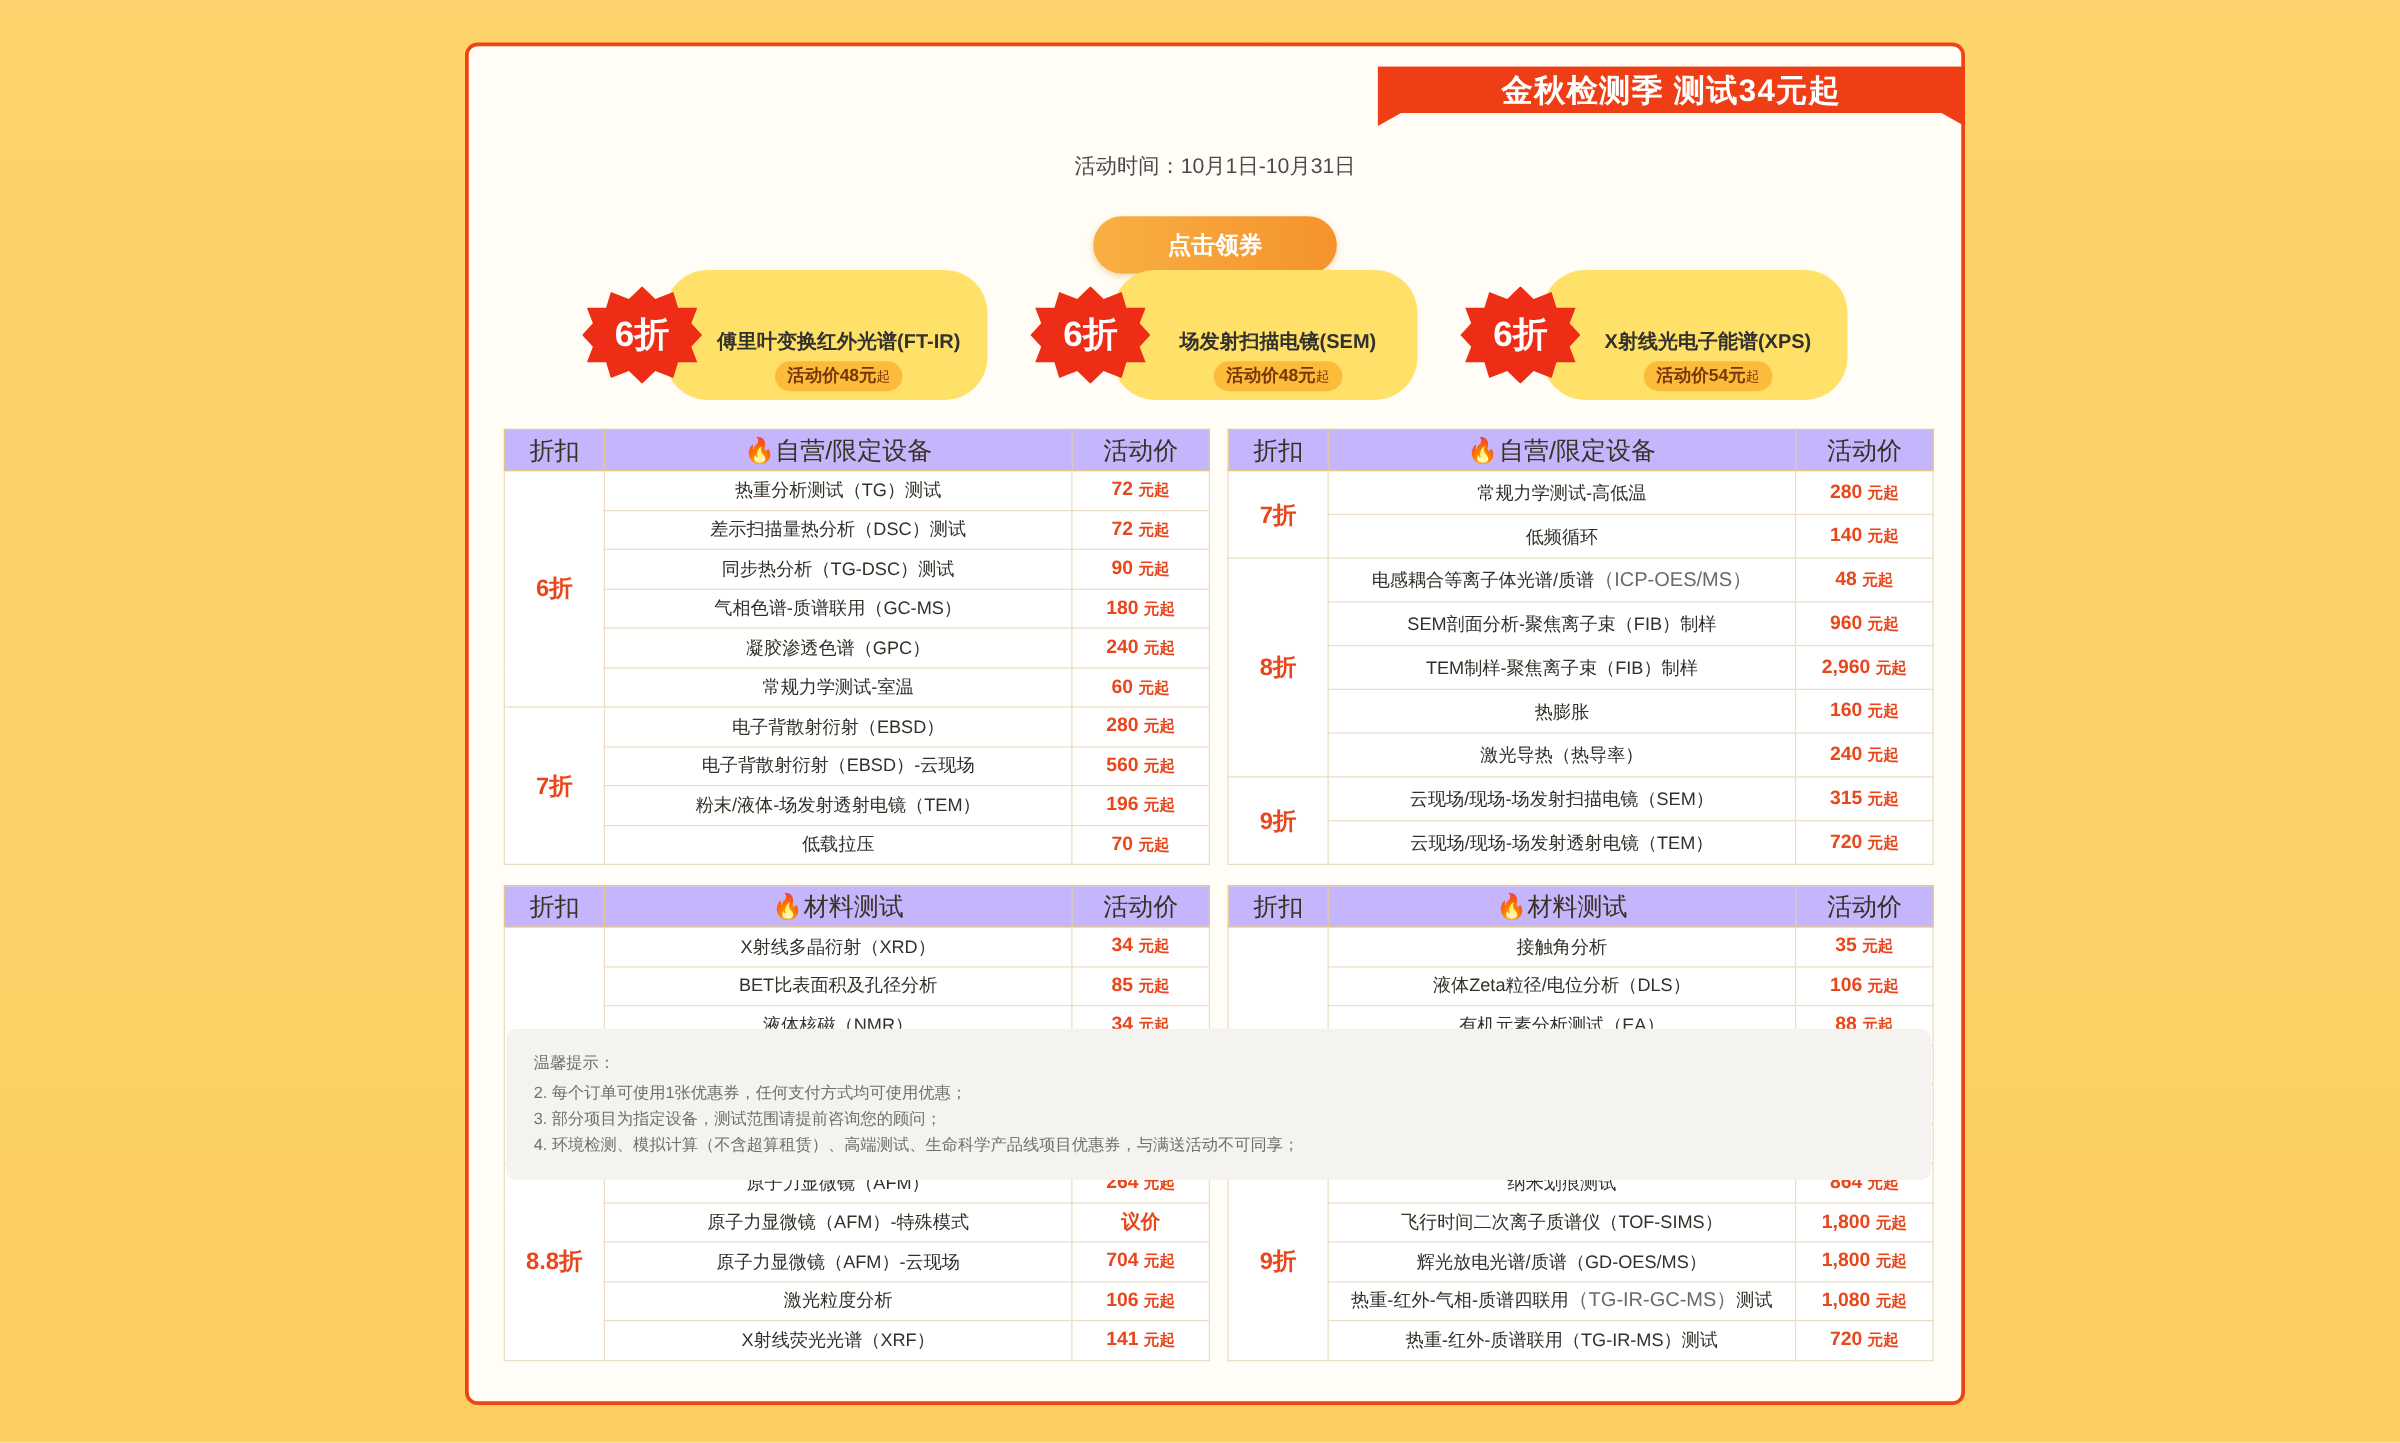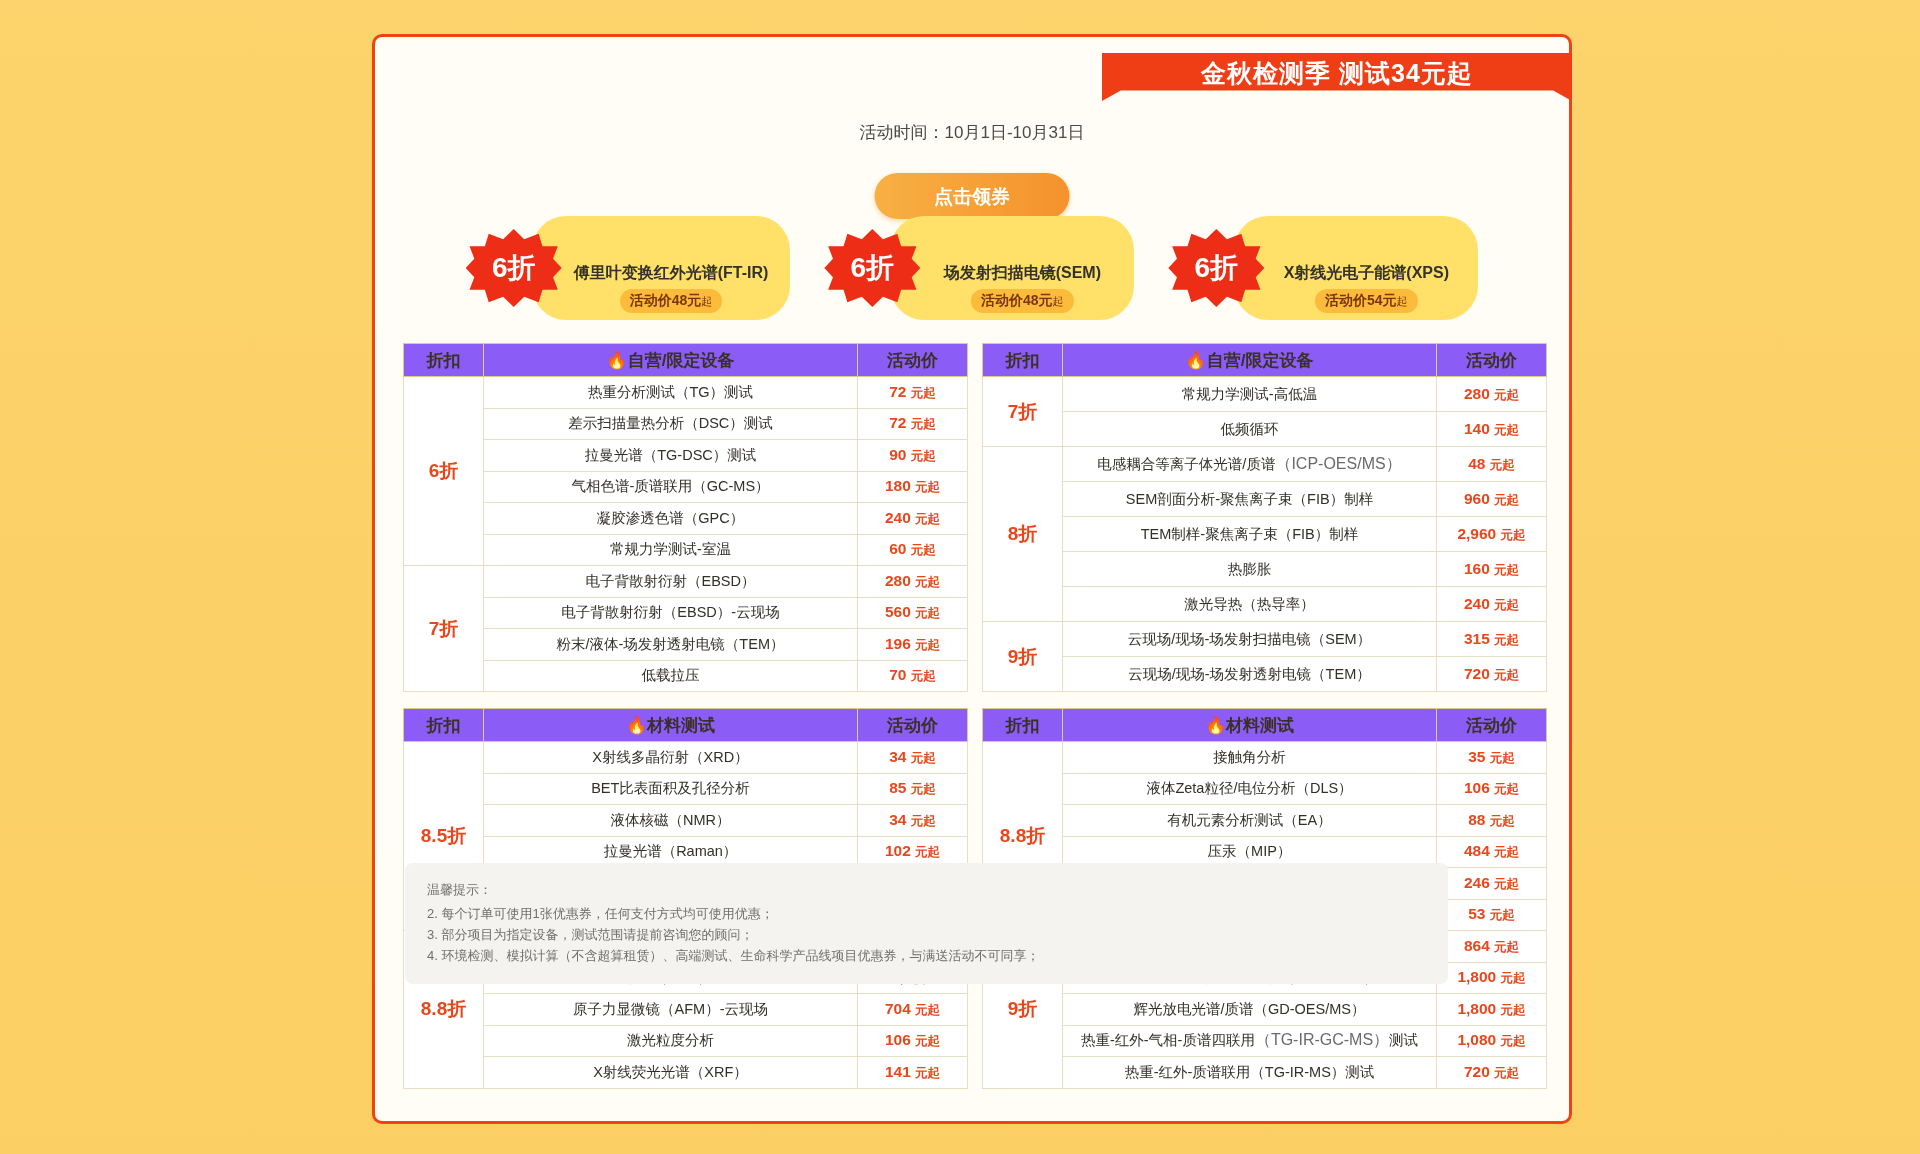--- a/index.html
+++ b/index.html
@@ -145,25 +145,25 @@
     width: 1144px;
   }
   .tbl-block { display: flex; gap: 0; }
   table.pt {
     border-collapse: collapse;
     table-layout: fixed;
     font-size: 14.5px;
     color: #332f29;
   }
   table.pt th {
-    background: #8b5cf6;
+    background: #c4b5fd;
     border: 1px solid #e2c98b;
     height: 30px;
-    font-size: 17px;
-    font-weight: bold;
+    font-size: 20px;
+    font-weight: normal;
     color: #3a3125;
   }
   table.pt td {
     border: 1px solid #e9ddc6;
     height: 28.5px;
     text-align: center;
     background: #fff;
   }
   .c-disc {
     color: #e8471c;
@@ -180,22 +180,22 @@
   .c-price .unit { font-size: 12.5px; font-weight: bold; }
   .smallnote { font-size: 16px; color: #6a6a6a; }
 
   .gap { width: 14px; }
   .block-gap { height: 16px; }
 
   
   .tips {
     position: absolute;
     left: 30px;
-    top: 826px;
-    width: 1043px;
+    top: 786px;
+    width: 1140px;
     background: #f4f3ef;
     border-radius: 8px;
     padding: 16px 22px 18px 22px;
     box-sizing: border-box;
     color: #6f6f6f;
     font-size: 13px;
     line-height: 21px;
   }
   .tips .t-title { margin-bottom: 3px; }
 </style>
@@ -256,21 +256,21 @@
               <tr>
                 <td class="c-disc" rowspan="6">6折</td>
                 <td class="c-name">热重分析测试（TG）测试</td>
                 <td class="c-price">72 <span class="unit">元起</span></td>
               </tr>
               <tr>
                 <td class="c-name">差示扫描量热分析（DSC）测试</td>
                 <td class="c-price">72 <span class="unit">元起</span></td>
               </tr>
               <tr>
-                <td class="c-name">拉曼光谱（TG-DSC）测试</td>
+                <td class="c-name">同步热分析（TG-DSC）测试</td>
                 <td class="c-price">90 <span class="unit">元起</span></td>
               </tr>
               <tr>
                 <td class="c-name">气相色谱-质谱联用（GC-MS）</td>
                 <td class="c-price">180 <span class="unit">元起</span></td>
               </tr>
               <tr>
                 <td class="c-name">凝胶渗透色谱（GPC）</td>
                 <td class="c-price">240 <span class="unit">元起</span></td>
               </tr>

